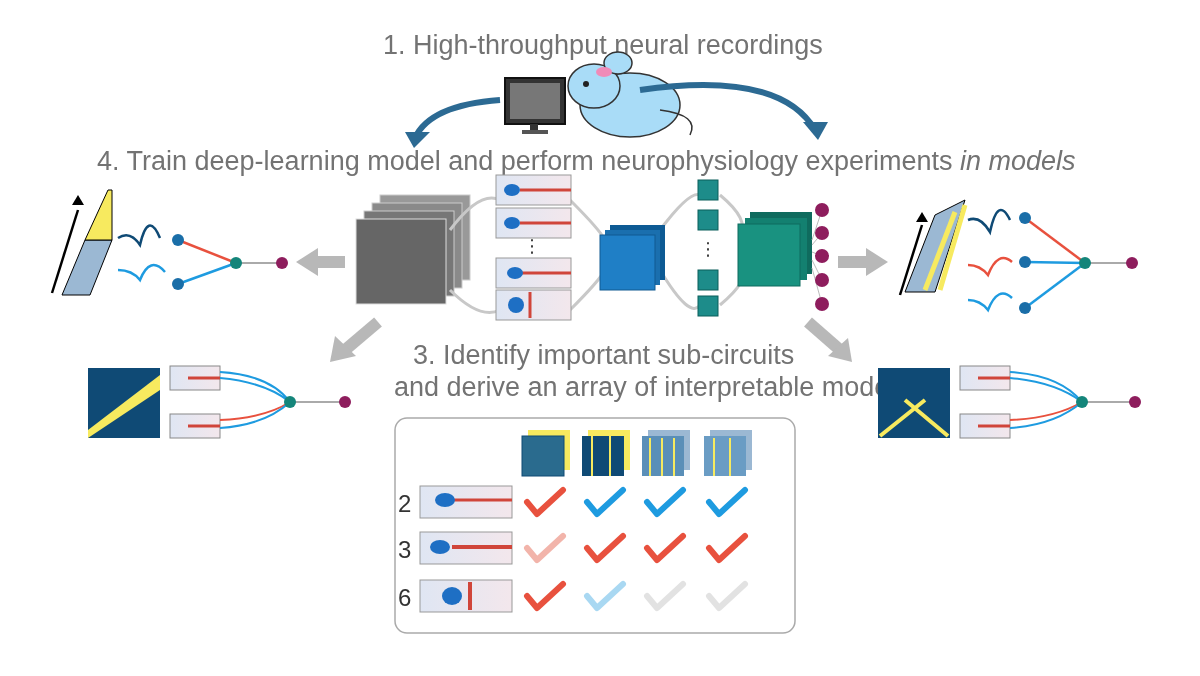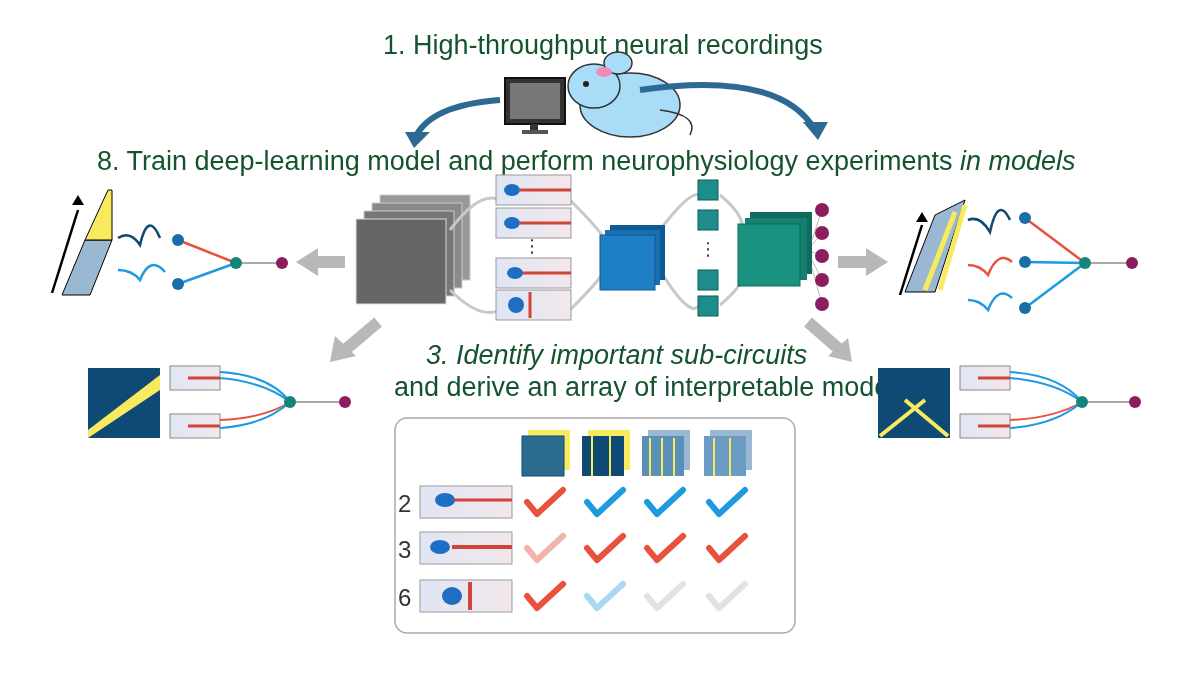--- a/index.html
+++ b/index.html
@@ -1,29 +1,29 @@
 <!DOCTYPE html>
 <html><head>
 <meta charset="utf-8">
 <style>
   html,body{margin:0;padding:0;background:#ffffff;}
   body{width:1200px;height:676px;position:relative;overflow:hidden;font-family:"Liberation Sans",sans-serif;color:#111;}
-  .title{position:absolute;font-size:27px;color:#14532d;white-space:nowrap;}
+  .title{position:absolute;font-size:27px;color:#737373;white-space:nowrap;}
   #t1{left:383px;top:30px;}
   #t2{left:97px;top:146px;}
-  #t3a{left:426px;top:340px;font-style:italic;}
+  #t3a{left:413px;top:340px;}
   #t3b{left:394px;top:372px;}
   svg.layer{position:absolute;left:0;top:0;}
   .rownum{position:absolute;font-size:24px;color:#333;}
 </style>
 </head>
 <body>
 
 <div id="t1" class="title">1. High-throughput neural recordings</div>
-<div id="t2" class="title"><span>8. Train deep-learning model and perform neurophysiology experiments </span><i>in models</i></div>
+<div id="t2" class="title"><span>4. Train deep-learning model and perform neurophysiology experiments </span><i>in models</i></div>
 <div id="t3a" class="title">3. Identify important sub-circuits</div>
 <div id="t3b" class="title">and derive an array of interpretable models</div>
 
 <svg class="layer" width="1200" height="676">
   <defs>
     <linearGradient id="rfgrad" x1="0" x2="1">
       <stop offset="0" stop-color="#dfe6f3"></stop>
         <stop offset="1" stop-color="#f3e7ec"></stop>
     </linearGradient>
     <marker id="ahBlue" markerWidth="8" markerHeight="8" refX="4" refY="4" orient="auto">

